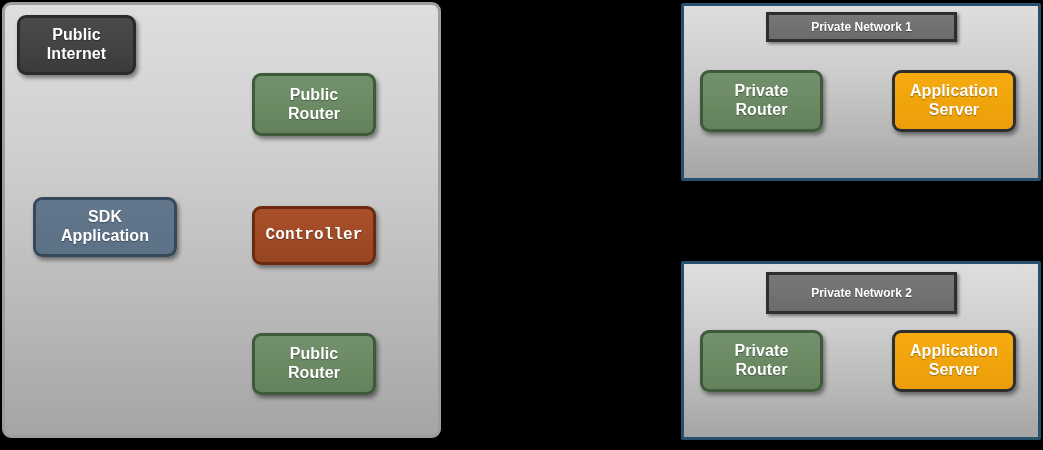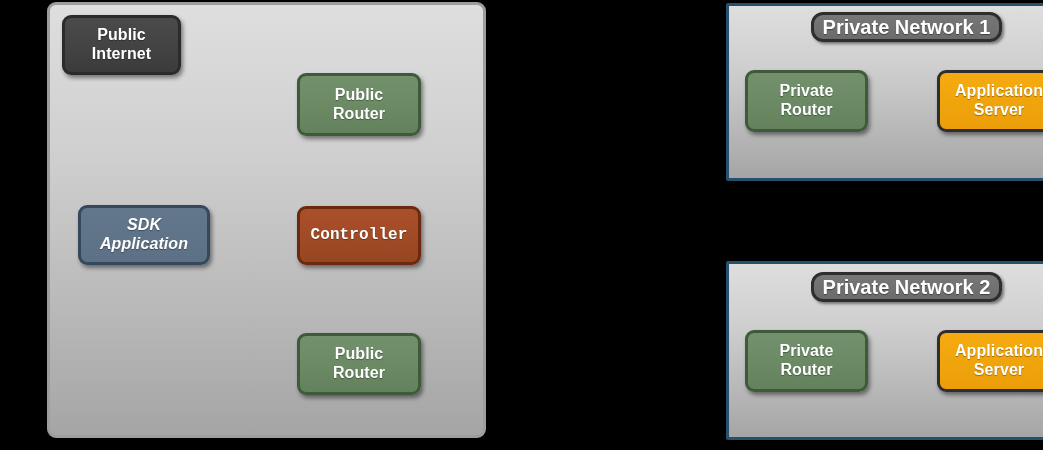--- a/index.html
+++ b/index.html
@@ -22,21 +22,20 @@
     width: 1043px;
     height: 450px;
     background: #000000;
   }
 
   
   .panel {
     position: absolute;
     box-sizing: border-box;
     background: linear-gradient(to bottom, #dedede 0%, #cfcfcf 35%, #b6b6b6 75%, #a5a5a5 100%);
-    margin-left: 45px;
   }
 
   .panel-public {
     left: 2px;
     top: 2px;
     width: 439px;
     height: 436px;
     border: 3px solid #9d9d9d;
     border-radius: 9px;
     box-shadow: 2px 3px 4px rgba(0,0,0,0.55);
@@ -100,42 +99,42 @@
 
   
   .net-badge {
     position: absolute;
     box-sizing: border-box;
     display: flex;
     align-items: center;
     justify-content: center;
     color: #ffffff;
     font-weight: bold;
-    font-size: 20px;
+    font-size: 12px;
     background: linear-gradient(to bottom, #777777 0%, #717171 55%, #6b6b6b 100%);
     border: 3px solid #2e2e2e;
-    border-radius: 12px;
+    border-radius: 0;
     text-shadow: 0 1px 1px rgba(0,0,0,0.4);
     box-shadow: 2px 2px 3px rgba(0,0,0,0.45);
   }
 </style>
 </head>
 <body>
 
 <div class="stage">
 
   <div class="panel panel-public">
 
     <div class="node node-dark" style="left:12px; top:10px; width:119px; height:60px;">Public
 Internet</div>
 
     <div class="node node-green" style="left:247px; top:68px; width:124px; height:63px;">Public
 Router</div>
 
-    <div class="node node-blue" style="left:28px; top:200px; width:132px; height:60px;font-style:italic;">SDK
+    <div class="node node-blue" style="left:28px; top:192px; width:144px; height:60px;">SDK
 Application</div>
 
     <div class="node node-rust" style="left:247px; top:201px; width:124px; height:59px;">Controller</div>
 
     <div class="node node-green" style="left:247px; top:328px; width:124px; height:62px;">Public
 Router</div>
 
   </div>
 
   <div class="panel panel-private">
@@ -145,21 +144,21 @@
     <div class="node node-green" style="left:16px; top:64px; width:123px; height:62px;">Private
 Router</div>
 
     <div class="node node-amber" style="left:208px; top:64px; width:124px; height:62px;">Application
 Server</div>
 
   </div>
 
   <div class="panel panel-private second">
 
-    <div class="net-badge" style="left:82px; top:8px; width:191px; height:30px;">Private Network 2</div>
+    <div class="net-badge" style="left:82px; top:8px; width:191px; height:42px;">Private Network 2</div>
 
     <div class="node node-green" style="left:16px; top:66px; width:123px; height:62px;">Private
 Router</div>
 
     <div class="node node-amber" style="left:208px; top:66px; width:124px; height:62px;">Application
 Server</div>
 
   </div>
 
 </div>

